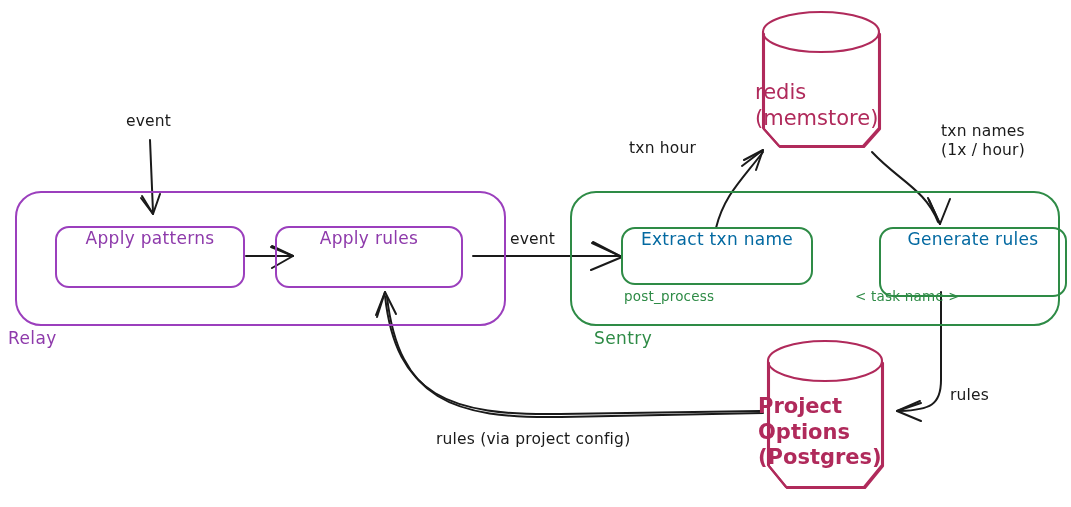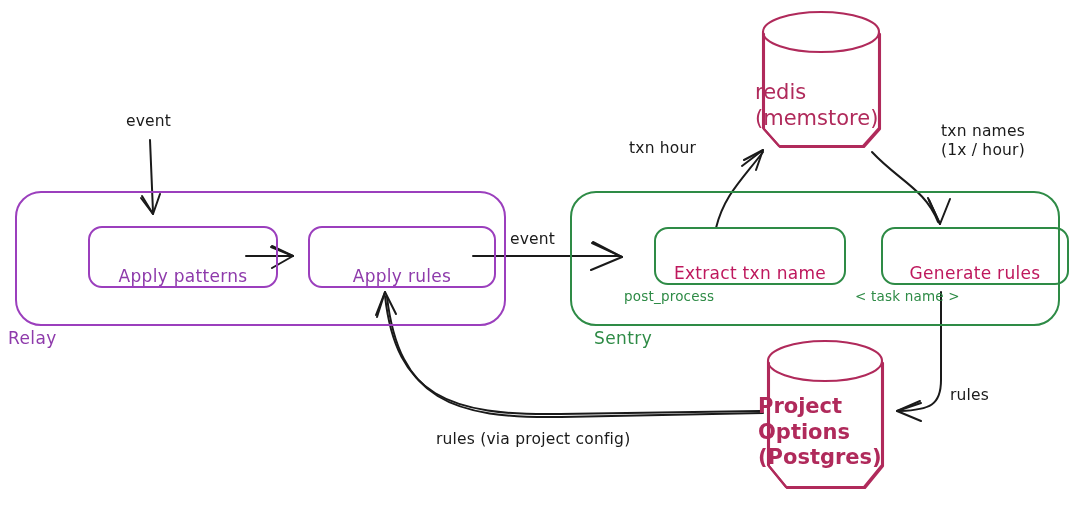--- a/index.html
+++ b/index.html
@@ -41,29 +41,28 @@
   }
   .group-label.relay  { color: #8e3aab; }
   .group-label.sentry { color: #2e8b46; }
 
   
   .node {
     position: absolute;
     box-sizing: border-box;
     border-radius: 14px;
     display: flex;
-    align-items: flex-end;
+    align-items: flex-start;
     justify-content: center;
     text-align: center;
     white-space: nowrap;
     background: transparent;
-    margin-left: 33px;
   }
   .node.purple { border: 2.2px solid #9b3fbd; color: #8e3aab; }
-  .node.green  { border: 2.2px solid #2e8b46; color: #be185d; }
+  .node.green  { border: 2.2px solid #2e8b46; color: #0369a1; }
   .node-text { font-size: 17px; letter-spacing: .3px; }
 
   .node-sub {
     position: absolute;
     font-size: 13.5px;
     color: #2e8b46;
     white-space: nowrap;
     letter-spacing: .2px;
   }
 
@@ -85,21 +84,21 @@
 
   
   .elabel {
     position: absolute;
     font-size: 15.5px;
     color: #1a1a1a;
     white-space: nowrap;
     line-height: 1.2;
     letter-spacing: .2px;
   }
-  .elabel.center { text-align: right; }
+  .elabel.center { text-align: left; }
 </style>
 </head>
 <body>
 
 <div id="canvas">
 
   <svg id="wires" viewBox="0 0 1071 507" xmlns="http://www.w3.org/2000/svg">
     <g fill="none" stroke="#1a1a1a" stroke-width="2" stroke-linecap="round" stroke-linejoin="round">
 
       <path d="M150 140 L153 212"></path>
@@ -145,21 +144,21 @@
   </div>
 
   <div class="group sentry" style="left:570px; top:191px; width:490px; height:135px;"></div>
   <div class="group-label sentry" style="left:594px; top:328px;">Sentry</div>
 
   <div class="node green" style="left:621px; top:227px; width:192px; height:58px;">
     <span class="node-text">Extract txn name</span>
   </div>
   <div class="node-sub" style="left:624px; top:288px;">post_process</div>
 
-  <div class="node green" style="left:848px; top:227px; width:188px; height:58px;">
+  <div class="node green" style="left:879px; top:227px; width:188px; height:70px;">
     <span class="node-text">Generate rules</span>
   </div>
   <div class="node-sub" style="left:855px; top:288px;">&lt; task name &gt;</div>
 
   <div class="cyl" style="left:755px; top:8px; width:132px; height:148px;">
     <svg width="132" height="148" viewBox="0 0 132 148" xmlns="http://www.w3.org/2000/svg">
       <g fill="none" stroke="#b02a5b" stroke-width="2.1" stroke-linejoin="round" stroke-linecap="round">
         <ellipse cx="66" cy="24" rx="58" ry="20"></ellipse>
         <path d="M8 24 L8 120 L24 138 L108 138 L124 120 L124 24"></path>
         <path d="M9 26 L9 121 L25 139 L109 139 L125 121 L125 26"></path>

